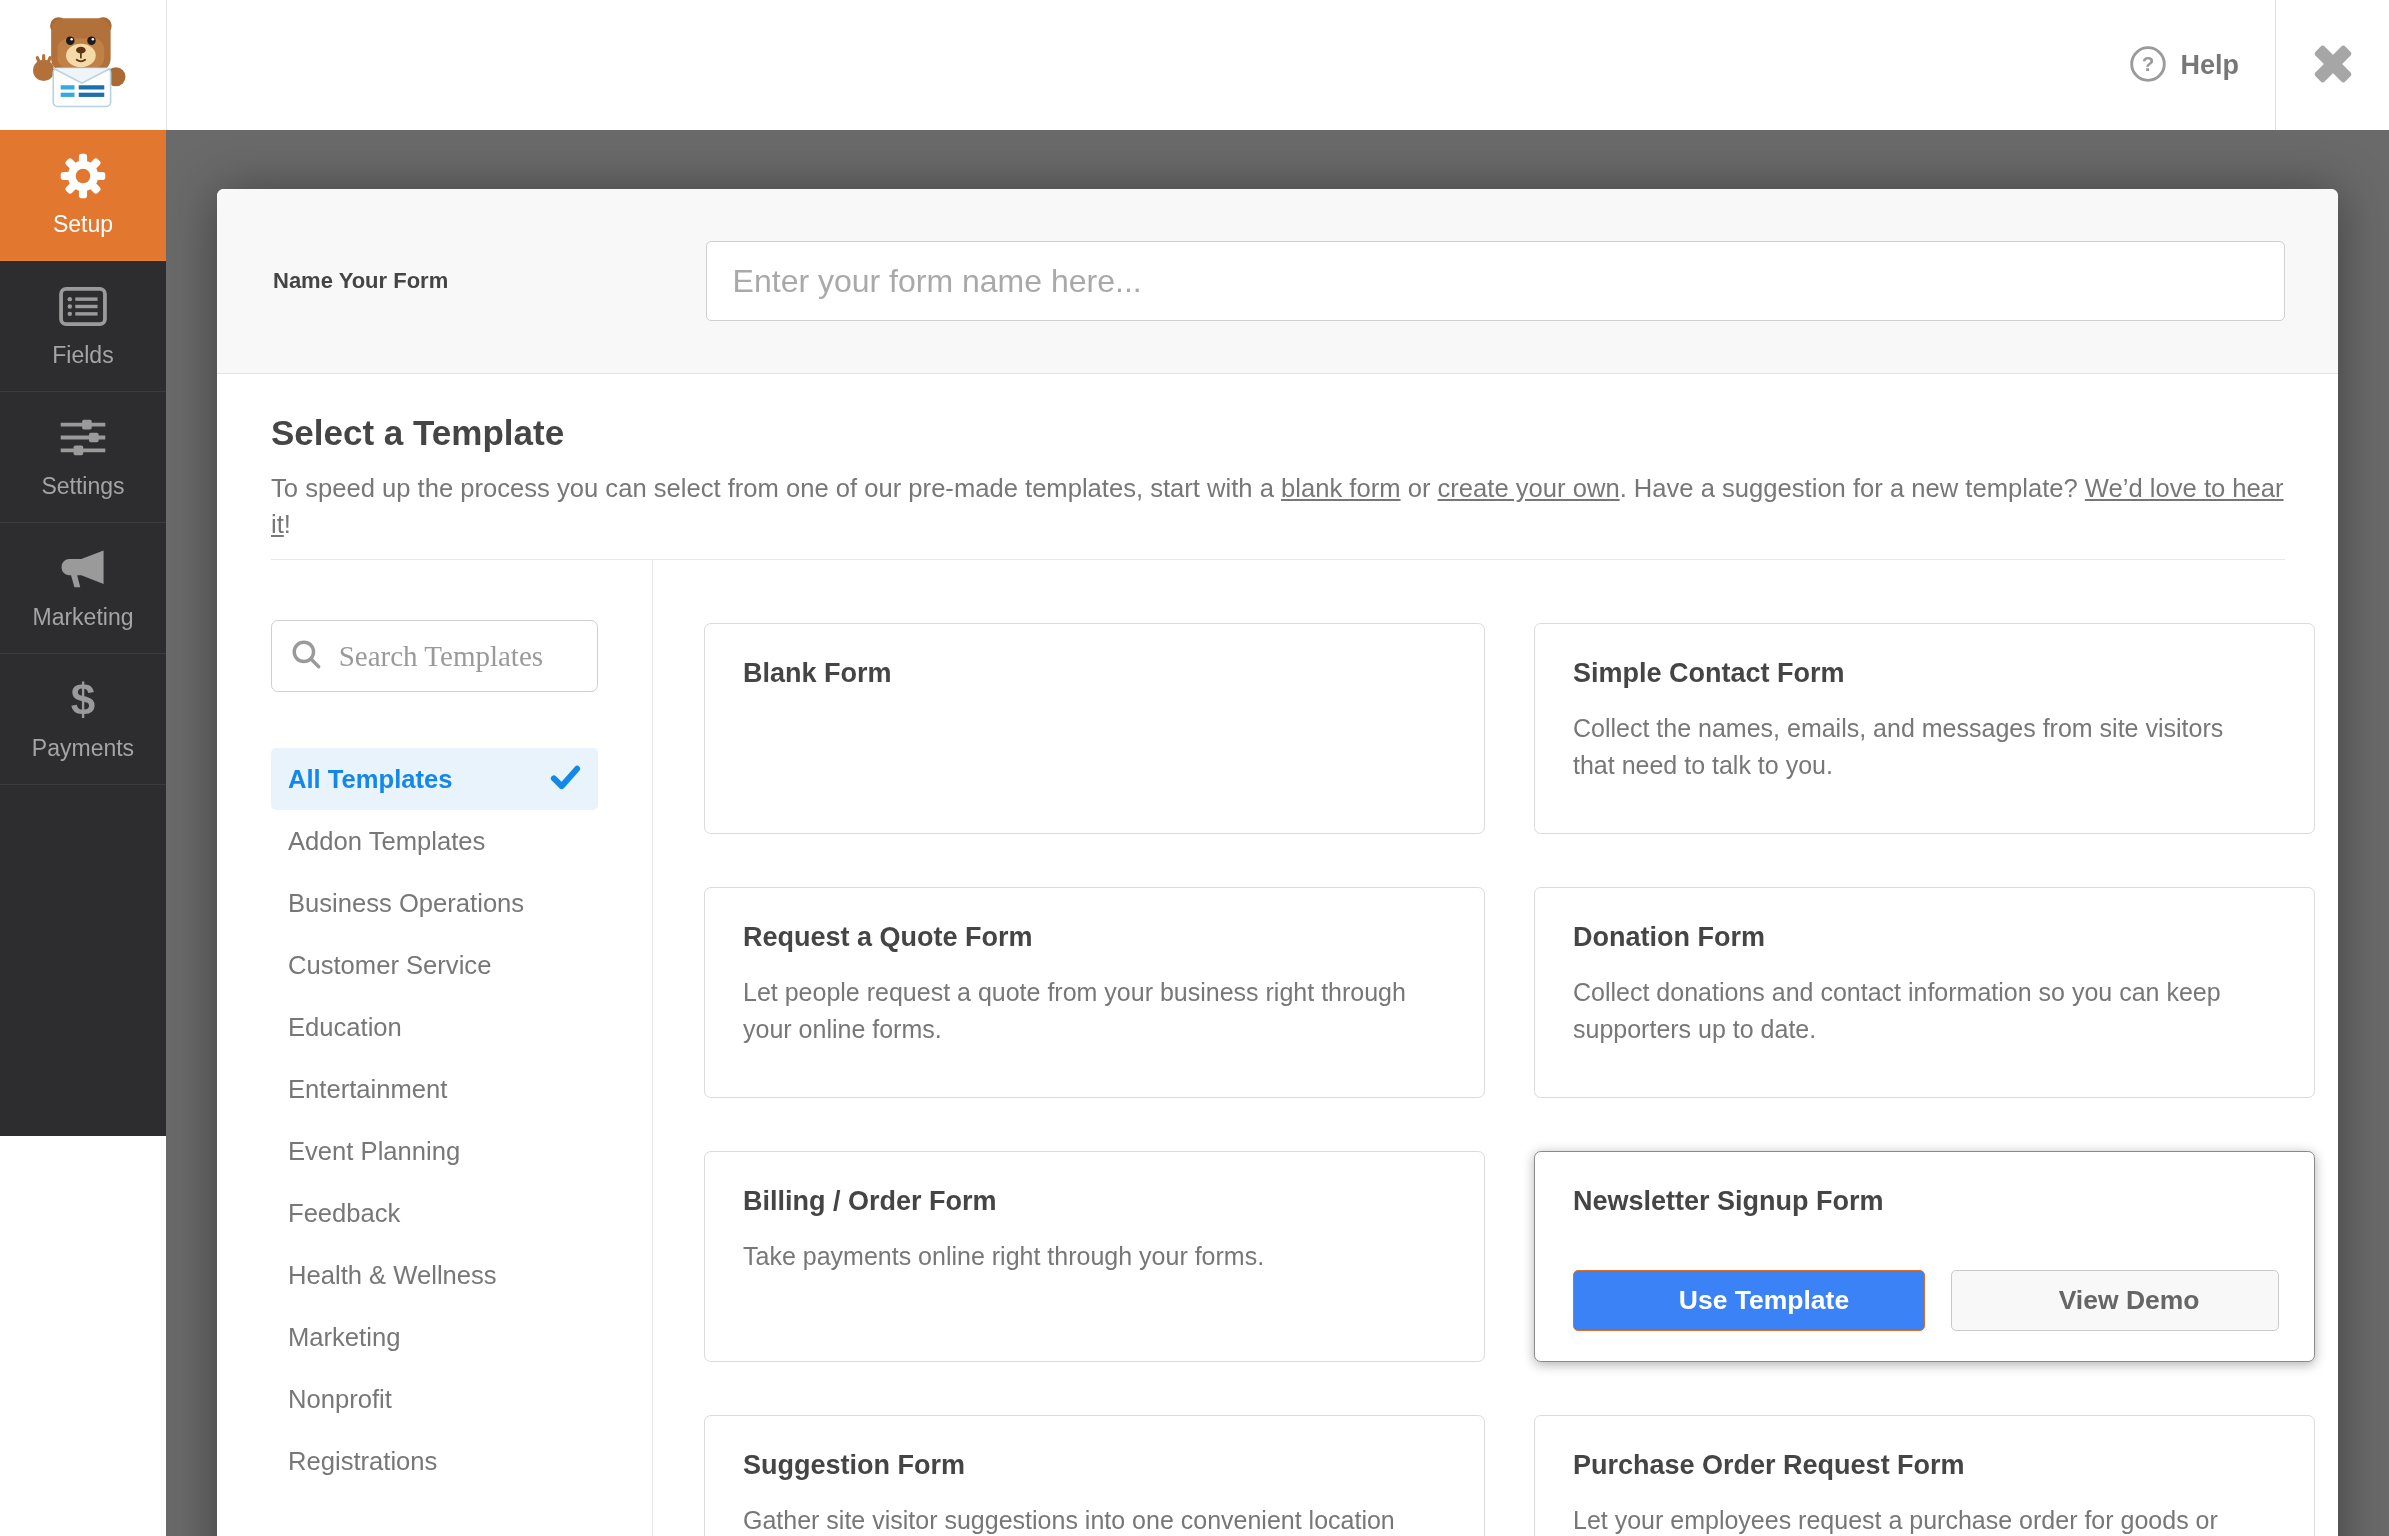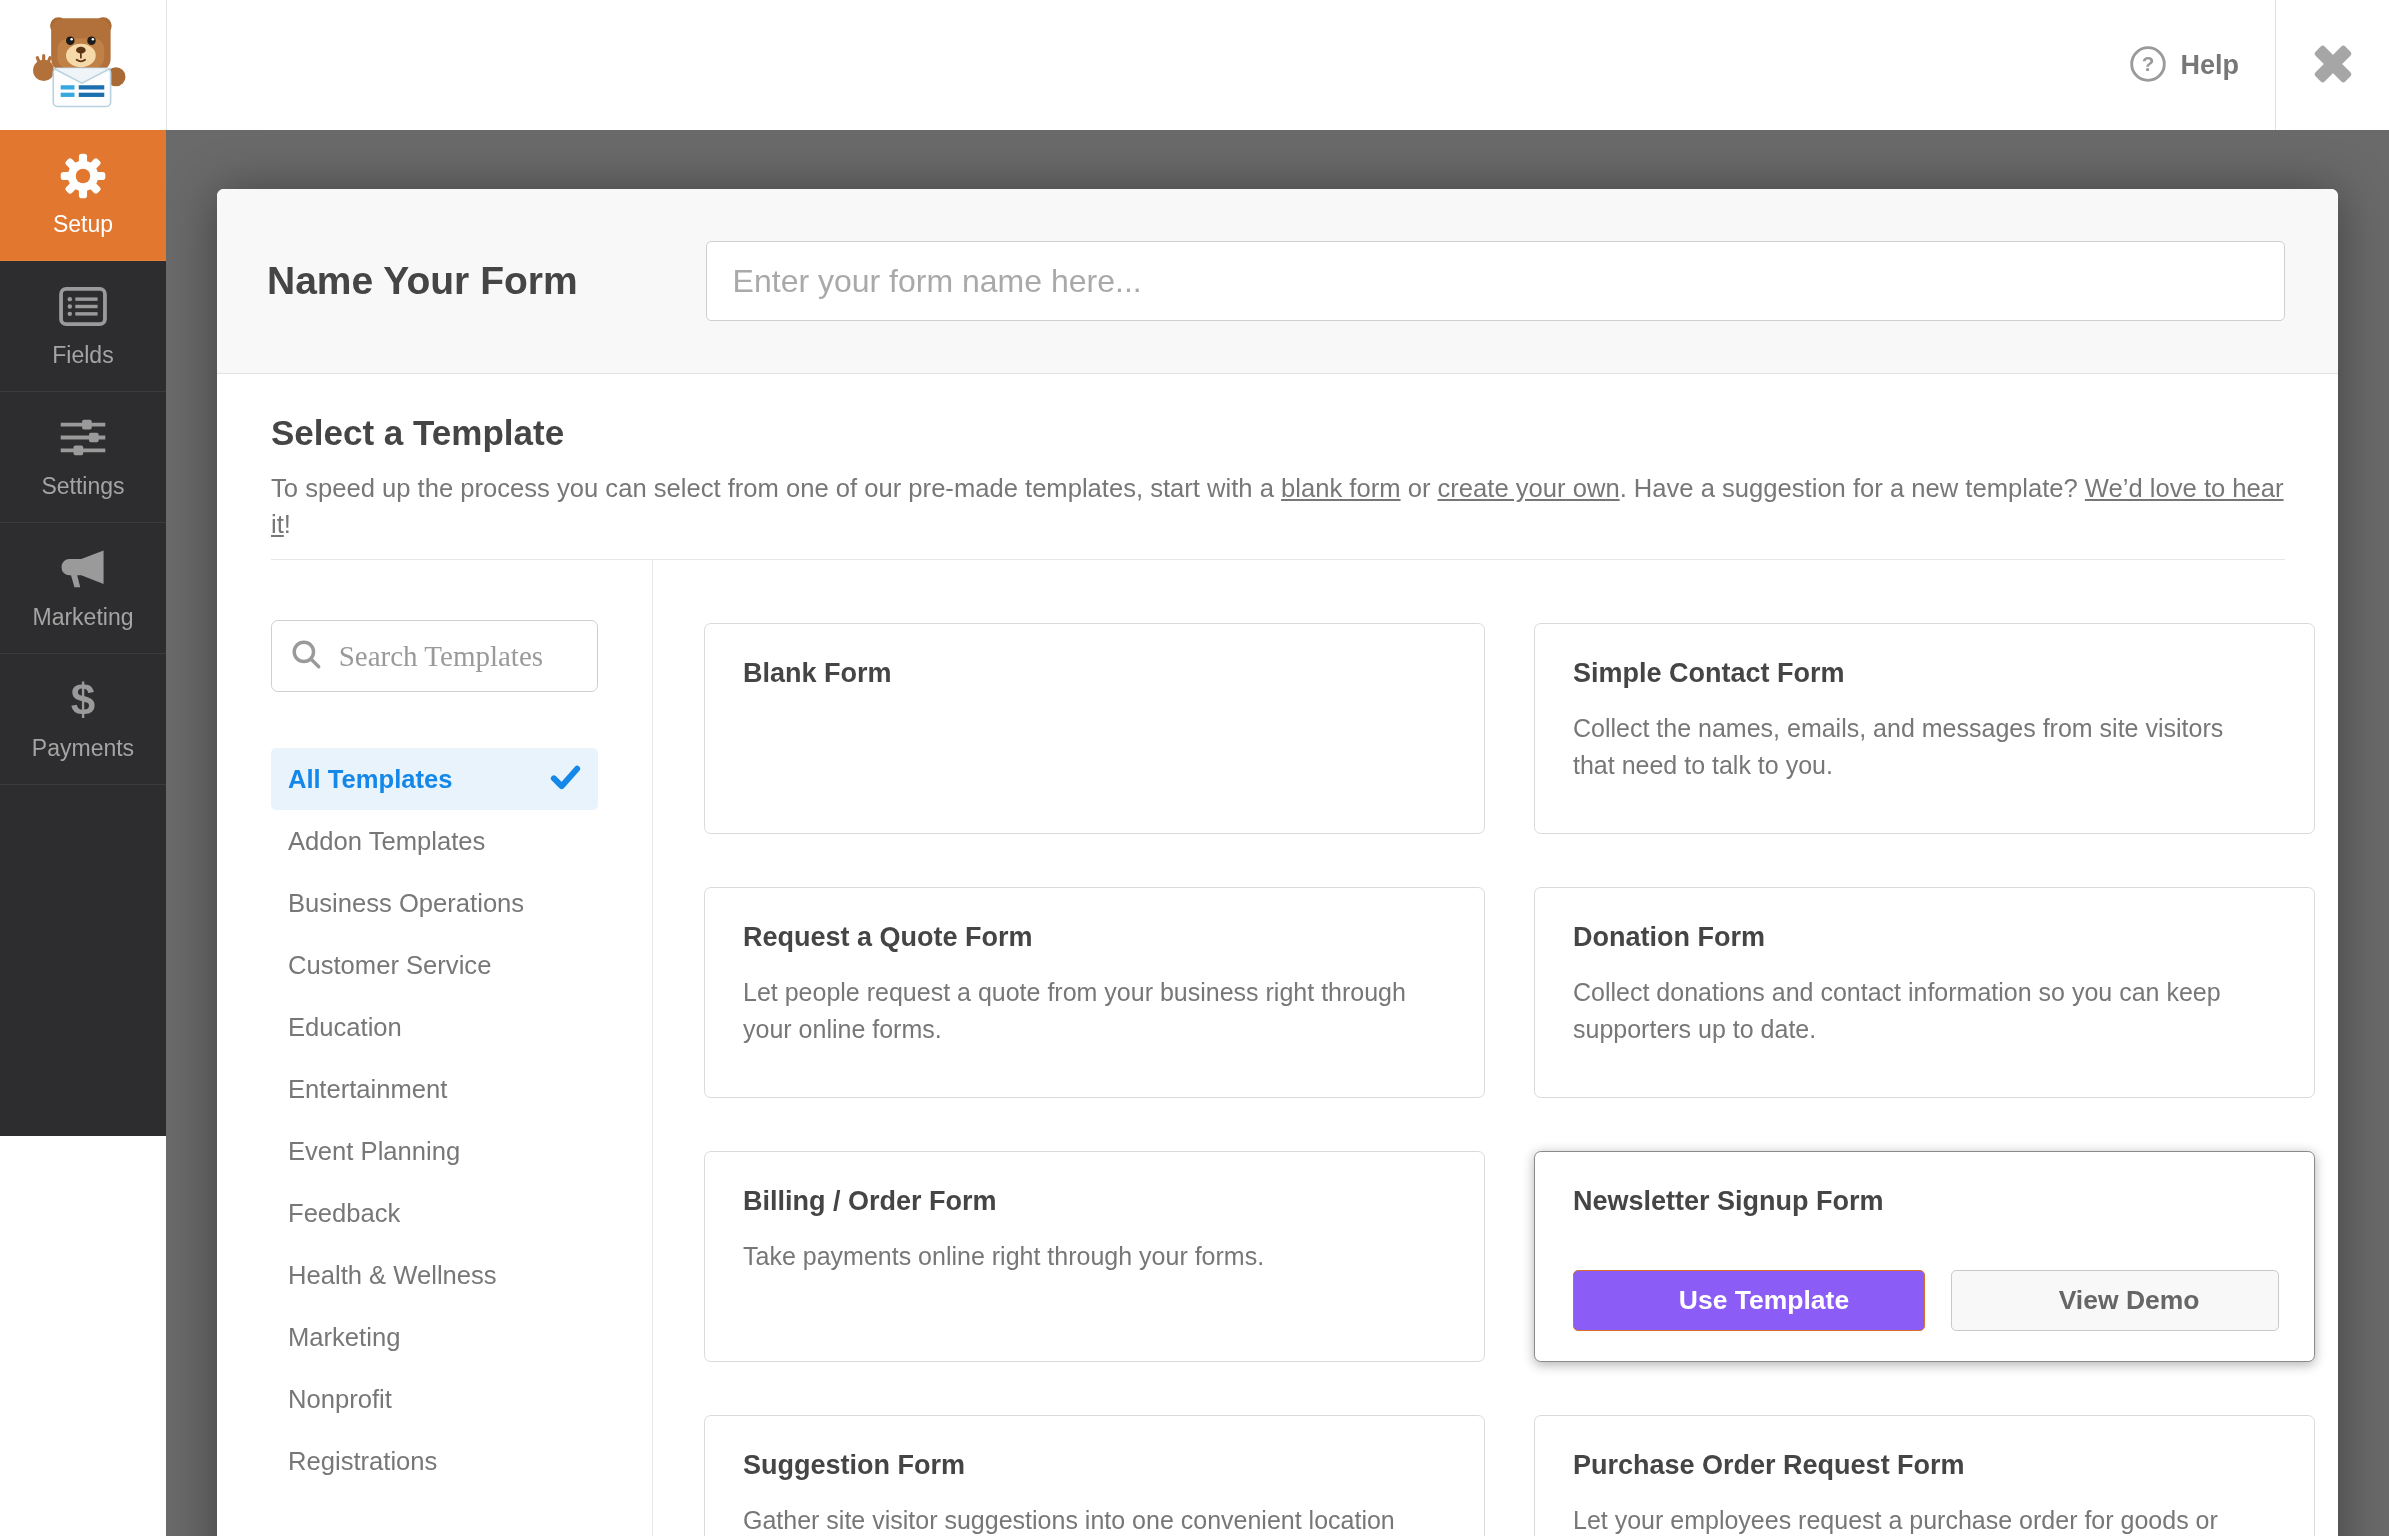--- a/index.html
+++ b/index.html
@@ -19,21 +19,21 @@
   .side-item{height:130px;display:flex;flex-direction:column;align-items:center;justify-content:center;gap:12px;border-bottom:0.9px solid rgba(255,255,255,0.07);cursor:pointer;}
   .side-item .side-label{font-size:23px;color:#a4a4a4;}
   .side-item.active{background:#e27730;}
   .side-item.active .side-label{color:#fff;}
   .side-icon{display:flex;align-items:center;justify-content:center;height:46px;}
   
   .overlay{position:absolute;left:166px;top:130px;width:2223px;height:1406px;background:#6a6a6b;z-index:1;}
   
   .card{position:absolute;left:217px;top:189px;width:2121px;height:1451px;background:#fff;border-radius:6.8px;box-shadow:0 3.4px 51px rgba(0,0,0,0.4);z-index:2;}
   .name-strip{position:absolute;left:0;top:0;width:100%;height:184px;background:#f8f8f8;border-bottom:0.9px solid #e3e3e3;border-radius:6.8px 6.8px 0 0;}
-  .name-label{position:absolute;left:50px;top:0;height:184px;display:flex;align-items:center;font-size:39px;font-weight:700;color:#454545;}
+  .name-label{position:absolute;left:56px;top:0;height:184px;display:flex;align-items:center;font-size:22px;font-weight:700;color:#454545;}
   .name-input{position:absolute;left:489px;top:52px;width:1579px;height:80px;box-sizing:border-box;border:0.9px solid #cfcfcf;border-radius:5.1px;padding:0 25.6px;font-size:32px;color:#444;background:#fff;font-family:inherit;}
   .name-input::placeholder{color:#a9a9a9;}
   .sec-title{position:absolute;left:54px;top:224px;font-size:35px;font-weight:700;color:#454545;}
   .sec-desc{position:absolute;left:54px;top:282px;width:2014px;font-size:25.6px;color:#777;line-height:1.4;}
   .sec-desc a{color:#777;text-decoration:underline;cursor:pointer;}
   .h-divider{position:absolute;left:54px;top:370px;width:2014px;height:0.9px;background:#e7e7e7;}
   
   .left-panel{position:absolute;left:54px;top:370px;width:327px;}
   .search-box{position:absolute;left:0;top:61px;width:327px;height:72px;box-sizing:border-box;border:0.9px solid #cfcfcf;border-radius:6.8px;background:#fff;display:flex;align-items:center;padding:0 17px;gap:13.7px;font-family:Liberation Serif, serif;}
   .search-box input{border:none;outline:none;flex:1;font-size:29px;color:#555;font-family:inherit;min-width:0;}
@@ -43,21 +43,21 @@
   .cat.active{background:#e9f3fc;color:#1488e9;font-weight:700;}
   .v-divider{position:absolute;left:435px;top:370px;width:0.9px;height:1081px;background:#e7e7e7;}
   
   .cards{position:absolute;left:487px;top:434px;width:1611px;display:grid;grid-template-columns:781px 781px;column-gap:49px;row-gap:53px;}
   .tcard{position:relative;height:211px;box-sizing:border-box;border:1.7px solid #dadada;border-radius:6.8px;background:#fff;padding:34px 38px;cursor:pointer;}
   .tcard-title{font-size:27px;font-weight:700;color:#454545;}
   .tcard-desc{margin-top:20.5px;font-size:25px;color:#777;line-height:1.5;padding-right:17px;}
   .tcard.selected{border-color:#8a8a8a;box-shadow:0 2.6px 12px rgba(0,0,0,0.3);}
   .btn-row{position:absolute;left:38px;top:118px;width:706px;display:flex;gap:25.6px;}
   .btn{height:61px;border-radius:5.1px;font-size:26.5px;font-weight:700;font-family:inherit;cursor:pointer;display:flex;align-items:center;justify-content:center;}
-  .btn-primary{width:352px;background:#8b5cf6;border:0.9px solid #d96e27;color:#fff;padding-left:36px;}
+  .btn-primary{width:352px;background:#3b82f6;border:0.9px solid #d96e27;color:#fff;padding-left:36px;}
   .btn-secondary{width:328px;background:#f8f8f8;border:0.9px solid #c9c9c9;color:#666;padding-left:35px;}
 </style>
 </head>
 <body>
 
 <div class="overlay"></div>
 
 <div class="header">
   <div class="logo-cell">
     <span>

